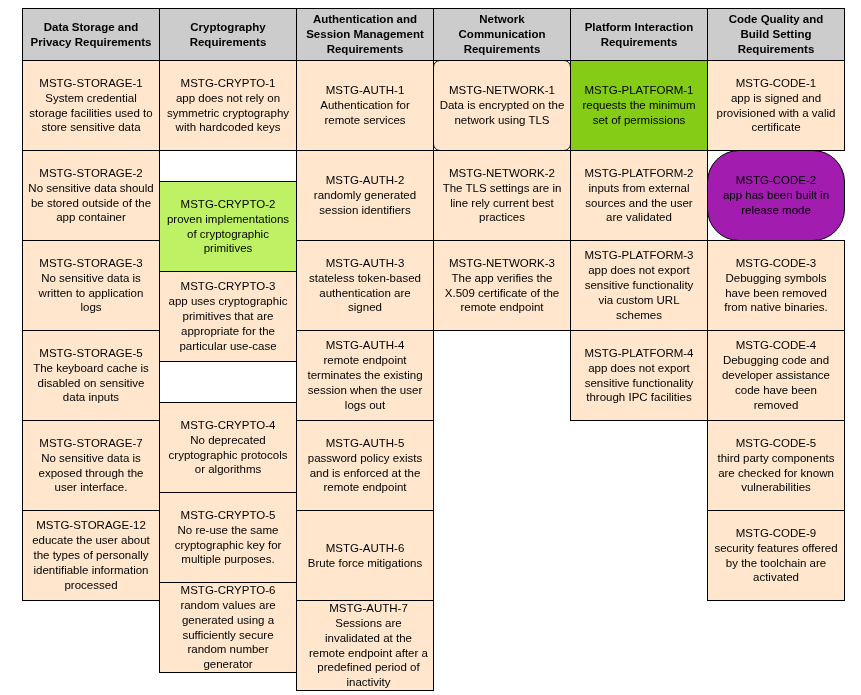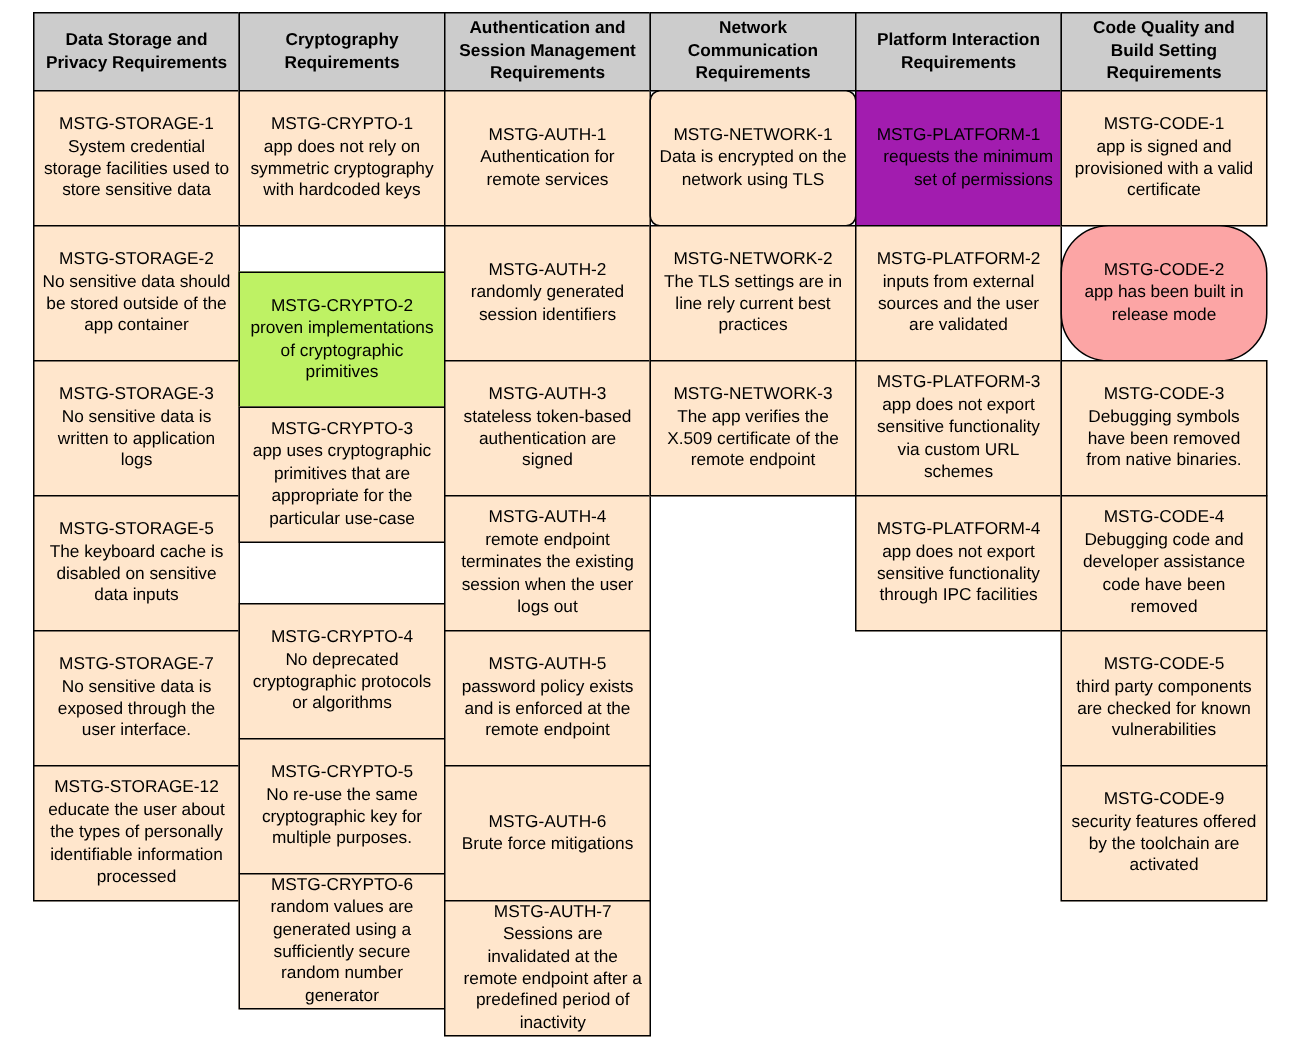--- a/index.html
+++ b/index.html
@@ -153,21 +153,21 @@
         <span class="req-code">MSTG-NETWORK-2</span>
         <span class="req-desc">The TLS settings are in line rely current best practices</span>
       </div>
       <div class="req-cell" style="background: rgb(255, 230, 204);">
         <span class="req-code">MSTG-NETWORK-3</span>
         <span class="req-desc">The app verifies the X.509 certificate of the remote endpoint</span>
       </div>
     </div>
     <div class="col">
       <div class="hdr-cell" style="background: rgb(204, 204, 204);">Platform Interaction Requirements</div>
-      <div class="req-cell" style="background: #a21caf; text-align: right;">
+      <div class="req-cell" style="background: #84cc16;">
         <span class="req-code">MSTG-PLATFORM-1</span>
         <span class="req-desc">requests the minimum set of permissions</span>
       </div>
       <div class="req-cell" style="background: rgb(255, 230, 204);">
         <span class="req-code">MSTG-PLATFORM-2</span>
         <span class="req-desc">inputs from external sources and the user are validated</span>
       </div>
       <div class="req-cell" style="background: rgb(255, 230, 204);">
         <span class="req-code">MSTG-PLATFORM-3</span>
         <span class="req-desc">app does not export sensitive functionality via custom URL schemes</span>
@@ -176,21 +176,21 @@
         <span class="req-code">MSTG-PLATFORM-4</span>
         <span class="req-desc">app does not export sensitive functionality through IPC facilities</span>
       </div>
     </div>
     <div class="col">
       <div class="hdr-cell" style="background: rgb(204, 204, 204);">Code Quality and Build Setting Requirements</div>
       <div class="req-cell" style="background: rgb(255, 230, 204);">
         <span class="req-code">MSTG-CODE-1</span>
         <span class="req-desc">app is signed and provisioned with a valid certificate</span>
       </div>
-      <div class="req-cell" style="background: #fca5a5; border-radius: 32px;">
+      <div class="req-cell" style="background: #a21caf; border-radius: 32px;">
         <span class="req-code">MSTG-CODE-2</span>
         <span class="req-desc">app has been built in release mode</span>
       </div>
       <div class="req-cell" style="background: rgb(255, 230, 204);">
         <span class="req-code">MSTG-CODE-3</span>
         <span class="req-desc">Debugging symbols have been removed from native binaries.</span>
       </div>
       <div class="req-cell" style="background: rgb(255, 230, 204);">
         <span class="req-code">MSTG-CODE-4</span>
         <span class="req-desc">Debugging code and developer assistance code have been removed</span>

